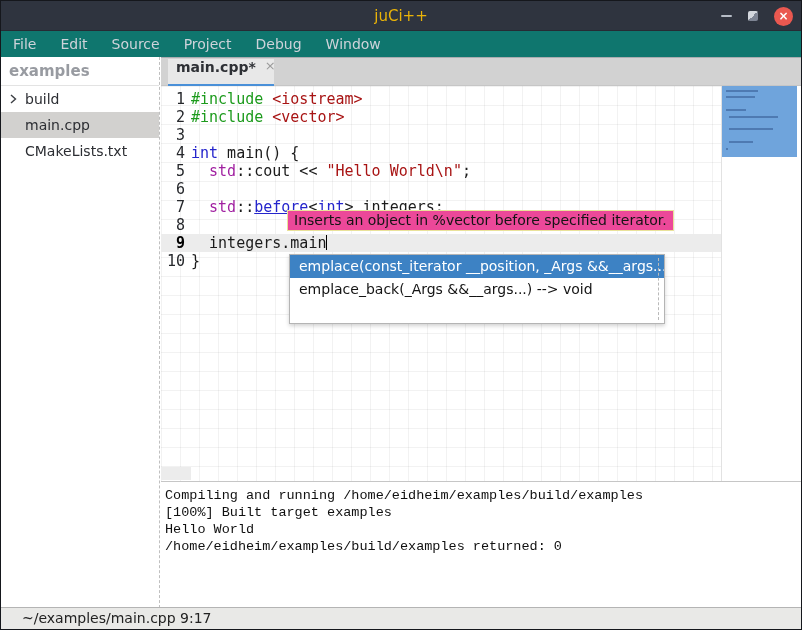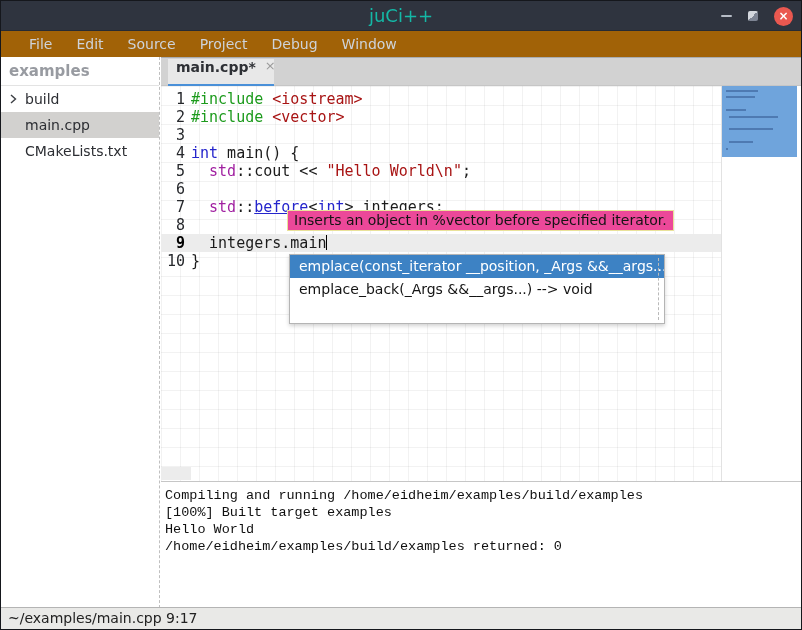--- a/index.html
+++ b/index.html
@@ -11,33 +11,33 @@
     background:#ffffff; border:1px solid #15171c; overflow:hidden;
   }
 
   
   .titlebar{
     position:absolute; left:0; top:0; width:100%; height:30px;
     background:#2f343f; border-bottom:1px solid #262b34;
   }
   .title-text{
     position:absolute; left:0; right:0; top:0; height:30px;
-    text-align:center; line-height:30px; color:#14b8a6; font-size:18px;
+    text-align:center; line-height:30px; color:#eab308; font-size:15px;
   }
   .win-btns{ position:absolute; right:8px; top:0; height:30px; display:flex; align-items:center; gap:16px; }
   .btn-min{ width:11px; height:2px; background:#b6bcc6; border-radius:1px; }
   .btn-restore{ width:10px; height:10px; border-radius:2px;
     background:linear-gradient(135deg,#d3d7dd 0 50%, #7d8493 50% 100%); }
   .btn-close{ width:19px; height:19px; border-radius:50%; background:#ea5850;
     color:#ffffff; font-size:12px; font-weight:bold; text-align:center; line-height:18px; }
 
   
   .menubar{
     position:absolute; left:0; top:30px; width:100%; height:26px;
-    background:#a16207; display:flex; align-items:flex-end; padding-left:16px;
+    background:#0f766e; display:flex; align-items:flex-end; padding-left:0;
   }
   .menu-item{ color:#ced3da; font-size:14px; padding:0 12px; line-height:26px; }
 
   
   .sidebar{
     position:absolute; left:0; top:56px; width:159px; bottom:11px;
     background:#ffffff; border-right:1px dashed #bfbfbf;
   }
   .sidebar-header{
     height:29px; line-height:28px; padding-left:8px;
@@ -123,21 +123,21 @@
     background:#ffffff; border-top:1px solid #c6c6c6;
     padding:5px 0 0 4px;
     font-family:"DejaVu Sans Mono", monospace; font-size:13.5px; line-height:17px; color:#101010;
   }
   .output-line{ white-space:pre;font-family:Liberation Mono, monospace; }
 
   
   .statusbar{
     position:absolute; left:0; bottom:0; width:100%; height:22px;
     background:#e9e9e7; border-top:1px solid #b4b4b4;
-    font-size:14px; color:#222; line-height:21px; padding-left:7px;
+    font-size:14px; color:#222; line-height:21px; padding-left:21px;
   }
 </style>
 </head>
 <body>
 
 <div class="window">
 
   <div class="titlebar">
     <div class="title-text">juCi++</div>
     <div class="win-btns">

